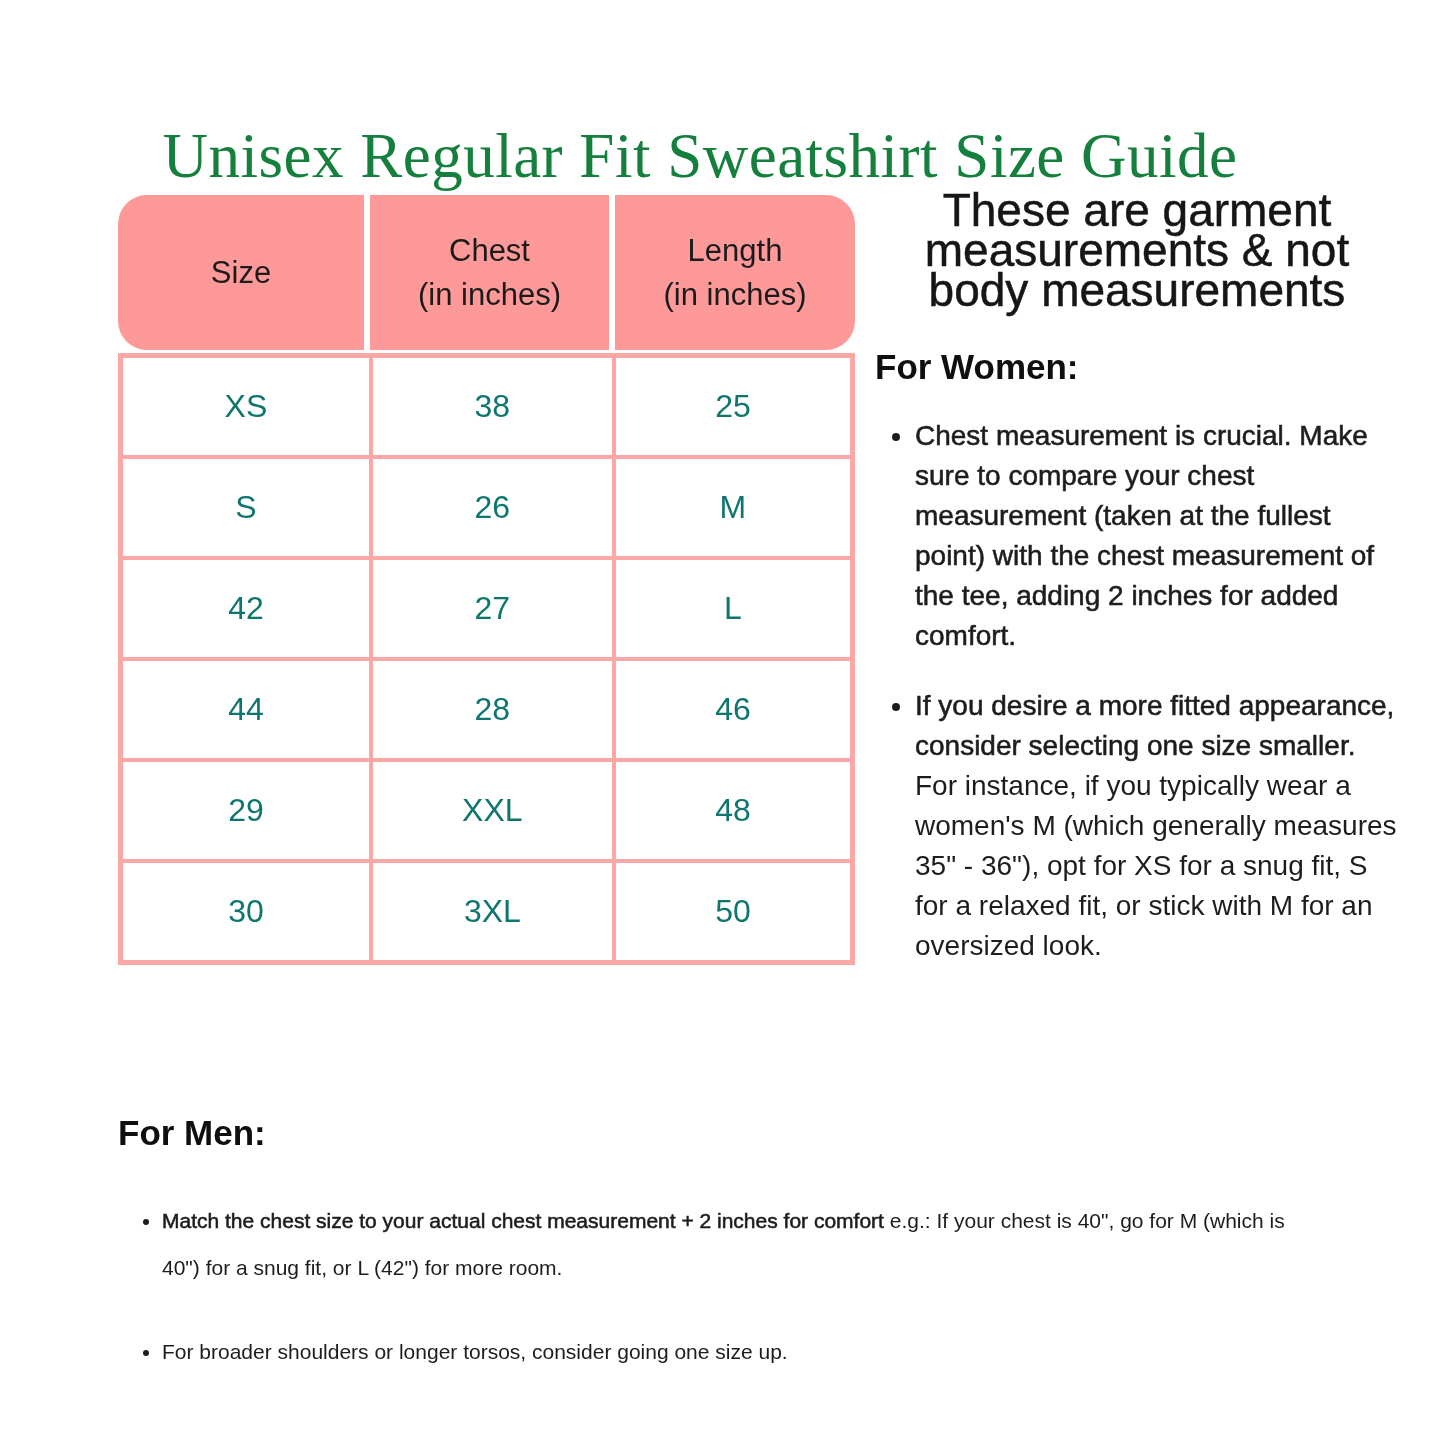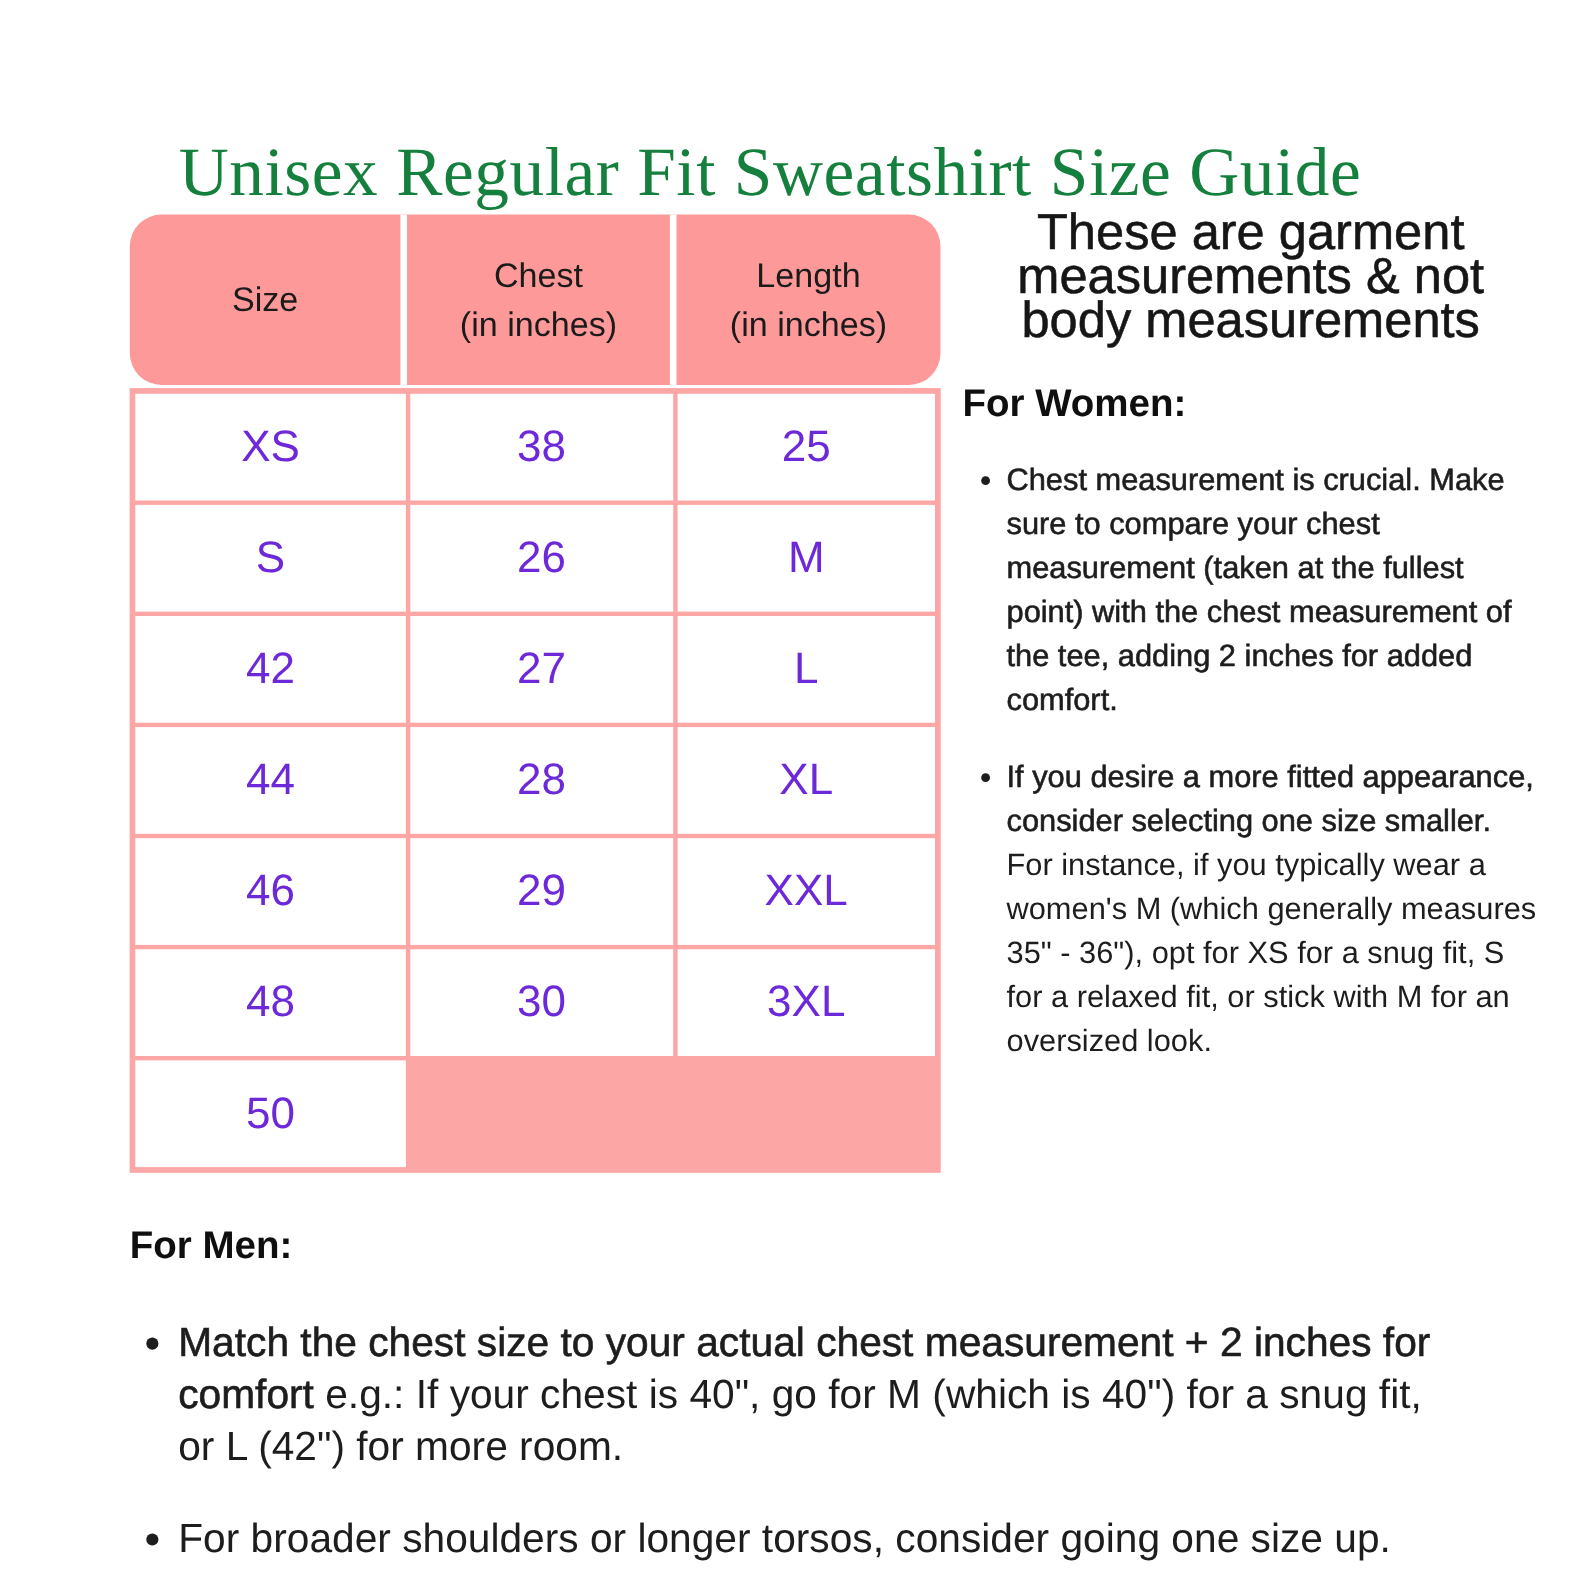--- a/index.html
+++ b/index.html
@@ -32,21 +32,21 @@
   .table-body{
     margin-top:3px;
     display:grid;grid-template-columns:252fr 245fr 240fr;
     grid-auto-rows:97px;gap:4px;
     background:var(--line-pink);
     border:5px solid var(--line-pink);
   }
   .table-body .cell{
     background:#ffffff;
     display:flex;align-items:center;justify-content:center;
-    font-size:40px;color:#6d28d9;
+    font-size:32px;color:#0f766e;
   }
   
   .right-col{position:absolute;left:875px;top:190px;width:524px;}
   .intro{
     font-size:46px;line-height:40px;white-space:pre-line;
     -webkit-text-stroke:0.5px currentColor;color:#161616;text-align:center;
   }
   .section-heading{
     font-size:35px;font-weight:800;color:#0f0f0f;
   }
@@ -57,21 +57,21 @@
   ul.notes-list li{
     font-size:28px;line-height:40px;color:#1d1d1d;margin-bottom:30px;
   }
   .lead{-webkit-text-stroke:0.55px currentColor;font-weight:500;}
   
   .men-section{position:absolute;left:118px;top:1113px;width:1270px;}
   ul.men-list{
     margin:44px 0 0 0;padding:0 0 0 44px;width:1165px;
   }
   ul.men-list li{
-    font-size:37px;line-height:47px;color:#1d1d1d;margin-bottom:37px;
+    font-size:21px;line-height:47px;color:#1d1d1d;margin-bottom:37px;
   }
 </style>
 </head>
 <body style="--header-bg: #FD9A99; --line-pink: #FCA7A5; background: rgb(255, 255, 255);">
 
 <h1 class="page-title">Unisex Regular Fit Sweatshirt Size Guide</h1>
 
 <div class="table-wrap">
   <div class="table-header">
     <div class="hcell">
@@ -97,21 +97,20 @@
     <div class="cell">26</div>
 
     <div class="cell">M</div>
     <div class="cell">42</div>
     <div class="cell">27</div>
 
     <div class="cell">L</div>
     <div class="cell">44</div>
     <div class="cell">28</div>
 
-    <div class="cell">XL</div>
     <div class="cell">46</div>
     <div class="cell">29</div>
 
     <div class="cell">XXL</div>
     <div class="cell">48</div>
     <div class="cell">30</div>
 
     <div class="cell">3XL</div>
     <div class="cell">50</div>
   </div>

